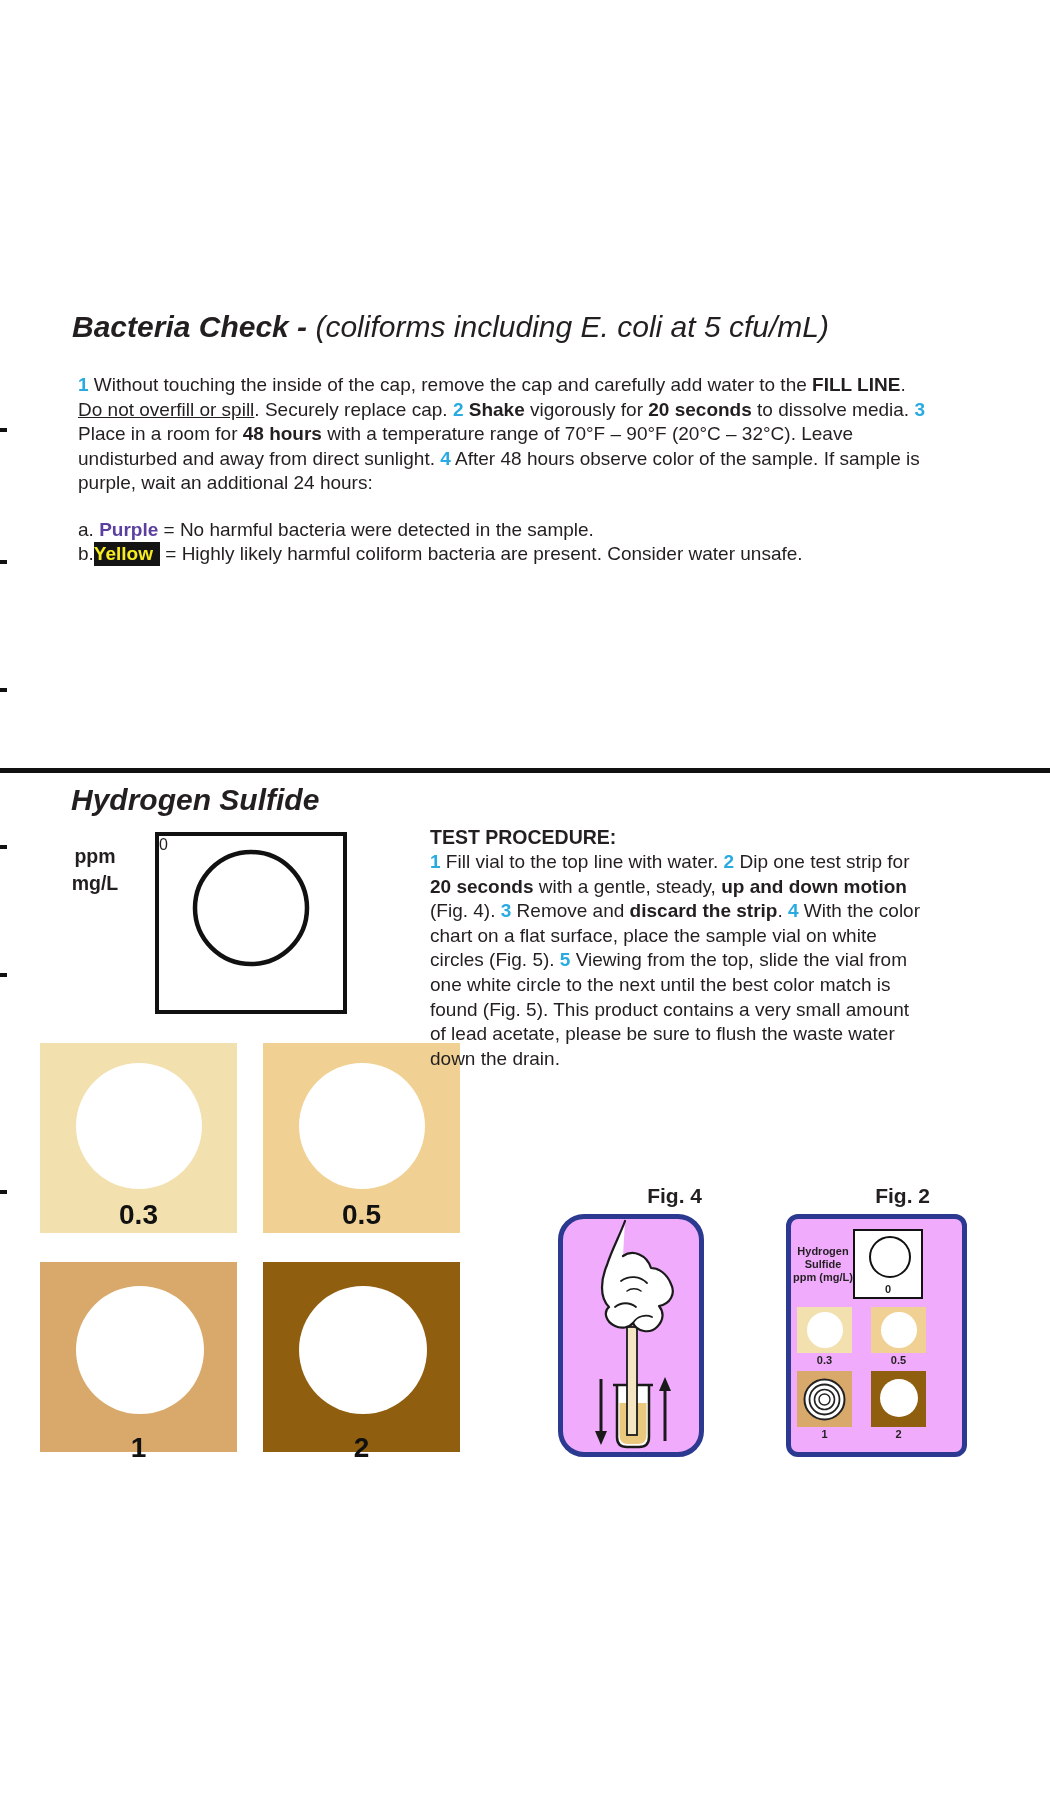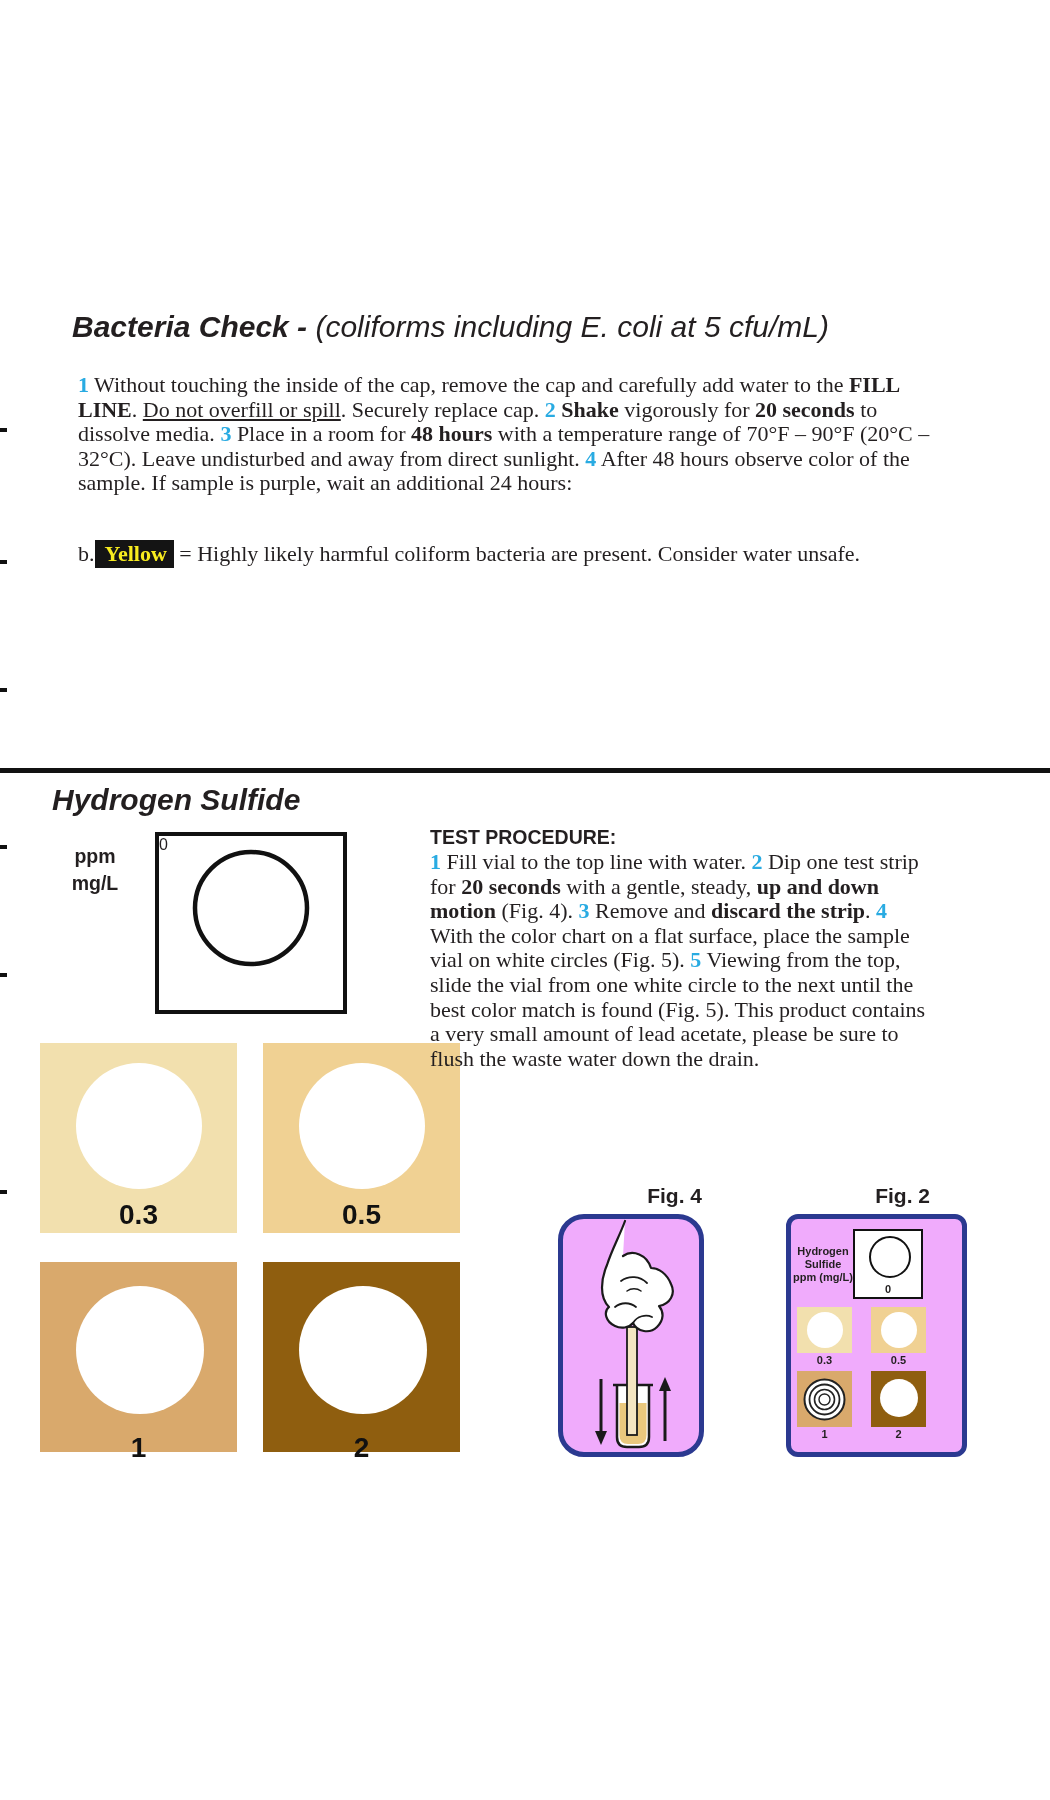--- a/index.html
+++ b/index.html
@@ -6,26 +6,26 @@
   .page{
     position:relative;width:1050px;height:1504px;background:#ffffff;
     font-family:"Liberation Sans", sans-serif;color:#231f20;overflow:hidden;
   }
   .abs{position:absolute;}
   
   .sg-n{color:var(--c-blue,#29abe2);font-weight:700;}
   .sg-b{font-weight:700;}
   .sg-u{text-decoration:underline;}
   .sg-p{color:var(--c-purple,#5b3f9e);font-weight:700;}
-  .sg-h{color:var(--c-yellow_text,#f7ec1f);background:var(--c-yellow_bg,#141414);font-weight:700;padding:1px 7px 2px 10px;}
+  .sg-h{color:var(--c-yellow_text,#f7ec1f);background:var(--c-yellow_bg,#141414);font-weight:700;padding:1px 7px 2px 0;}
 
   .title{font-size:30px;font-style:italic;letter-spacing:0;white-space:nowrap;}
   .title .t-bold{font-weight:700;}
   .sec-head{font-size:19.5px;font-weight:700;}
-  .body-text{font-size:22px;line-height:24.6px;font-family:Liberation Serif, serif;}
+  .body-text{font-size:19px;line-height:24.6px;}
   .nowrap{white-space:nowrap;}
 
   .divider{left:0;top:768px;width:1050px;height:5px;background:#111;}
   .h2s-title{font-size:30px;font-style:italic;font-weight:700;white-space:nowrap;}
 
   .edge-mark{left:0;width:7px;height:4px;background:#111;}
 
   
   .unit-label{font-size:19.5px;font-weight:700;line-height:27px;text-align:center;}
   .swatch{box-sizing:border-box;}
@@ -56,26 +56,27 @@
 
   <div class="abs" style="left:72px;top:310px;width:900px">
     <div class="title">
       <span class="t-bold">Bacteria Check -</span><span> (coliforms including E. coli at 5 cfu/mL)</span>
     </div>
   </div>
 
 
   <div class="abs body-text" style="left:78px;top:373px;width:855px"><span class="sg-n">1</span><span> Without touching the inside of the cap, remove the cap and carefully add water to the </span><span class="sg-b">FILL LINE</span><span>. </span><span class="sg-u">Do not overfill or spill</span><span>. Securely replace cap. </span><span class="sg-n">2</span><span class="sg-b"> Shake</span><span> vigorously for </span><span class="sg-b">20 seconds</span><span> to dissolve media. </span><span class="sg-n">3</span><span> Place in a room for </span><span class="sg-b">48 hours</span><span> with a temperature range of 70°F – 90°F (20°C – 32°C). Leave undisturbed and away from direct sunlight. </span><span class="sg-n">4</span><span> After 48 hours observe color of the sample. If sample is purple, wait an additional 24 hours:</span></div>
 
+  <div class="abs body-text nowrap" style="left:78px;top:518px"><span>a. </span><span class="sg-p">Purple</span><span> = No harmful bacteria were detected in the sample.</span></div>
   <div class="abs body-text nowrap" style="left:78px;top:542px"><span>b.</span><span class="sg-h">Yellow</span><span> = Highly likely harmful coliform bacteria are present. Consider water unsafe.</span></div>
 
 
   <div class="abs divider"></div>
 
-  <div class="abs h2s-title" style="left:52px;top:783px">Hydrogen Sulfide</div>
+  <div class="abs h2s-title" style="left:71px;top:783px">Hydrogen Sulfide</div>
 
   <div class="abs unit-label" style="left:55px;top:843px;width:80px">
     <div>ppm</div>
     <div>mg/L</div>
   </div>
 
   <div class="abs zero-box" style="left:155px;top:832px;width:192px;height:182px">
     <svg class="abs" style="left:0;top:0" width="184" height="150" viewBox="0 0 184 150">
       <circle cx="92" cy="72" r="56" fill="none" stroke="#111" stroke-width="4.5"></circle>
     </svg>

